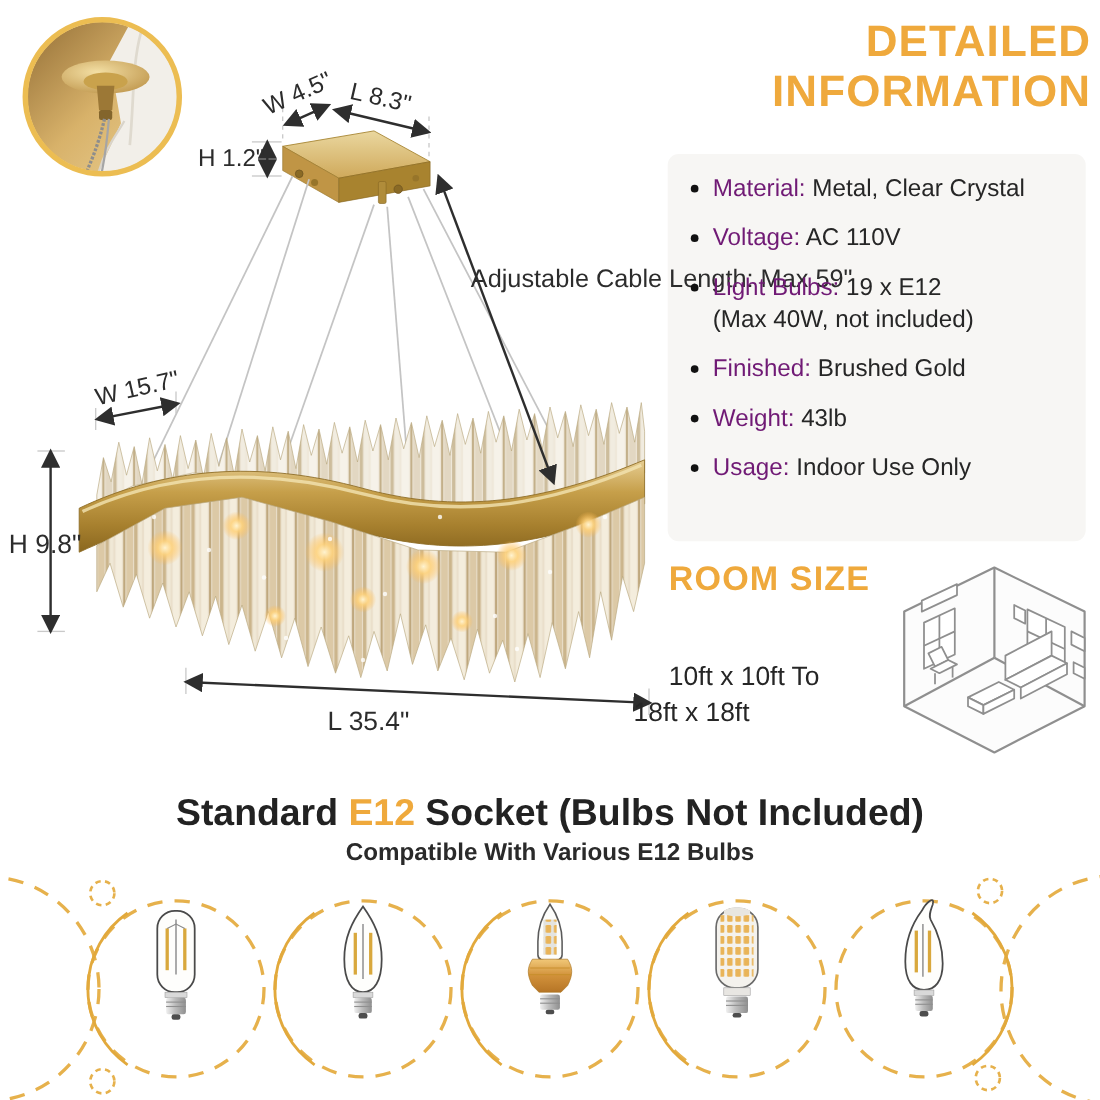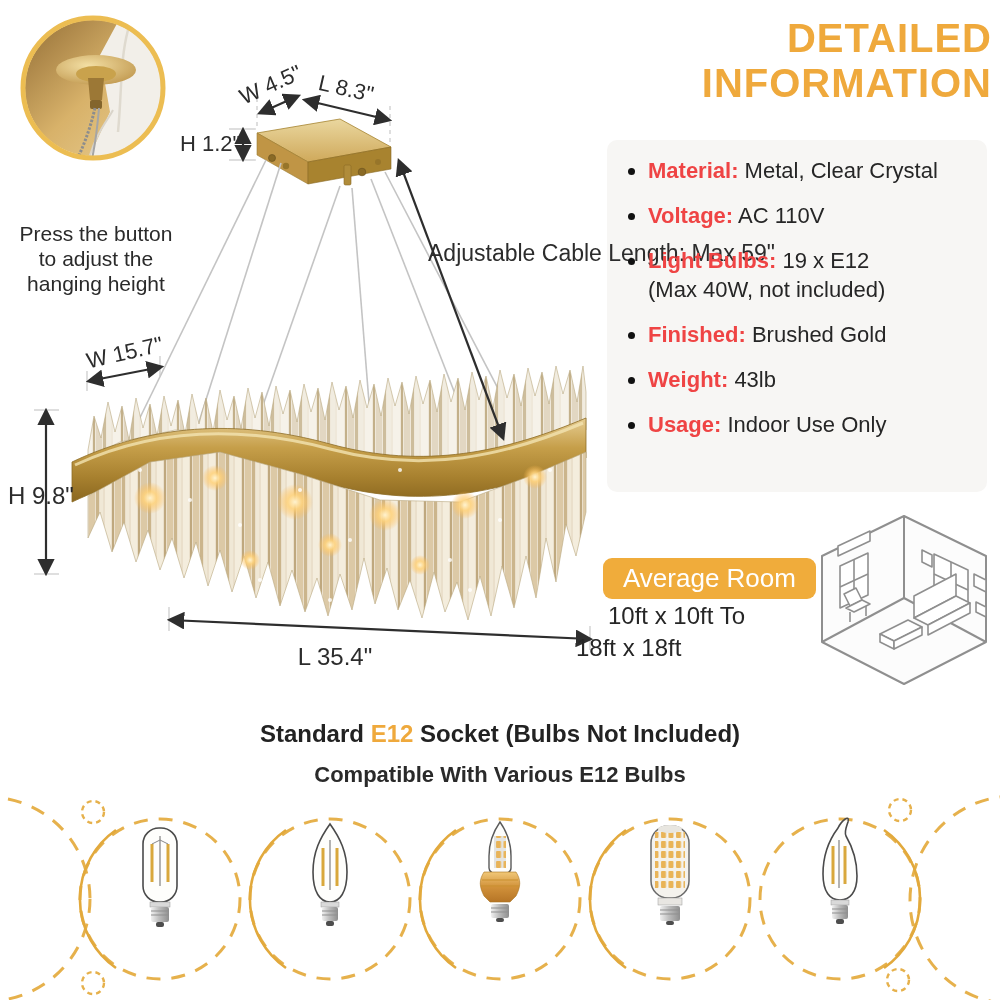--- a/index.html
+++ b/index.html
@@ -16,28 +16,28 @@
                font-size:26px;line-height:1.1;color:#1f1f1f;}
   .inset-desc{left:10px;top:222px;width:172px;text-align:center;font-size:21px;line-height:1.18;color:#2a2a2a;}
   .info-title{left:600px;top:16px;width:392px;text-align:right;font-weight:bold;
               font-size:40px;line-height:1.12;letter-spacing:1px;color:#EFA93C;}
   .info-panel{position:absolute;left:607px;top:140px;width:380px;height:352px;background:#F7F6F4;
               border-radius:10px;z-index:1;}
   .info-list{position:absolute;left:612px;top:156px;width:368px;z-index:2;margin:0;
              padding:0 0 0 36px;font-size:22px;line-height:1.32;}
   .info-list li{margin-bottom:16px;}
   .info-list li::marker{color:#111;}
-  .lbl{font-weight:bold;color:#ef4444;}
+  .lbl{font-weight:normal;color:#701a75;}
   .note-line{display:block;}
   .room-title{left:608px;top:508px;font-weight:bold;font-size:31px;letter-spacing:1px;color:#EFA93C;}
   .room-badge{left:603px;top:558px;background:#F0AC3B;color:#ffffff;font-size:26px;
               padding:5px 20px;border-radius:9px;}
   .room-range1{left:608px;top:602px;font-size:24px;}
   .room-range2{left:576px;top:634px;font-size:24px;}
-  .socket-title{left:0;top:720px;width:1000px;text-align:center;font-size:24px;font-weight:600;color:#222;}
+  .socket-title{left:0;top:720px;width:1000px;text-align:center;font-size:34px;font-weight:600;color:#222;}
   .socket-title .e12{color:#EFA93C;}
   .socket-sub{left:0;top:762px;width:1000px;text-align:center;font-size:22px;font-weight:600;color:#2a2a2a;}
 </style>
 </head>
 <body>
 
 <div class="page">
 
   <svg class="layer" width="1000" height="1000" viewBox="0 0 1000 1000">
     <defs>
@@ -309,21 +309,20 @@
       <line x1="833" y1="846" x2="833" y2="884" stroke="#d9a83c" stroke-width="3"></line>
       <line x1="845" y1="846" x2="845" y2="884" stroke="#d9a83c" stroke-width="3"></line>
       <rect x="831" y="900" width="18" height="5" fill="#d9d9d9" stroke="#9a9a9a" stroke-width="0.5"></rect>
       <rect x="832" y="905" width="16" height="14" rx="2" fill="url(#silverG)"></rect>
       <line x1="832" y1="909" x2="848" y2="909" stroke="#8f8f8f" stroke-width="1"></line>
       <line x1="832" y1="913" x2="848" y2="913" stroke="#8f8f8f" stroke-width="1"></line>
       <rect x="836" y="919" width="8" height="5" rx="2" fill="#4d4d4d"></rect>
     </g>
   </svg>
 
-  <div class="txt inset-desc">Press the button to adjust the hanging height</div>
 
   <div class="txt dim rot-w45" style="left:238px;top:72px;">W 4.5"</div>
   <div class="txt dim rot-l83" style="left:318px;top:76px;">L 8.3"</div>
   <div class="txt dim" style="left:180px;top:131px;">H 1.2"</div>
   <div class="txt dim cable-note" style="left:428px;top:238px;">Adjustable Cable Length: Max 59"</div>
   <div class="txt dim rot-w157" style="left:86px;top:340px;">W 15.7"</div>
   <div class="txt dim" style="left:8px;top:482px;font-size:24px;">H 9.8"</div>
   <div class="txt dim" style="left:255px;top:643px;width:160px;text-align:center;font-size:24px;">L 35.4"</div>
 
   <div class="txt info-title">DETAILED INFORMATION</div>
@@ -349,20 +348,20 @@
     <li>
       <span class="lbl">Weight:</span>
       <span>43lb</span>
     </li>
     <li>
       <span class="lbl">Usage:</span>
       <span>Indoor Use Only</span>
     </li>
   </ul>
 
-  <div class="txt room-badge">Average Room</div>
+  <div class="txt room-title">ROOM SIZE</div>
   <div class="txt room-range1">10ft x 10ft To</div>
   <div class="txt room-range2">18ft x 18ft</div>
 
   <div class="txt socket-title"><span>Standard </span><span class="e12">E12</span><span> Socket (Bulbs Not Included)</span></div>
   <div class="txt socket-sub">Compatible With Various E12 Bulbs</div>
 
 </div>
 
 </body></html>

